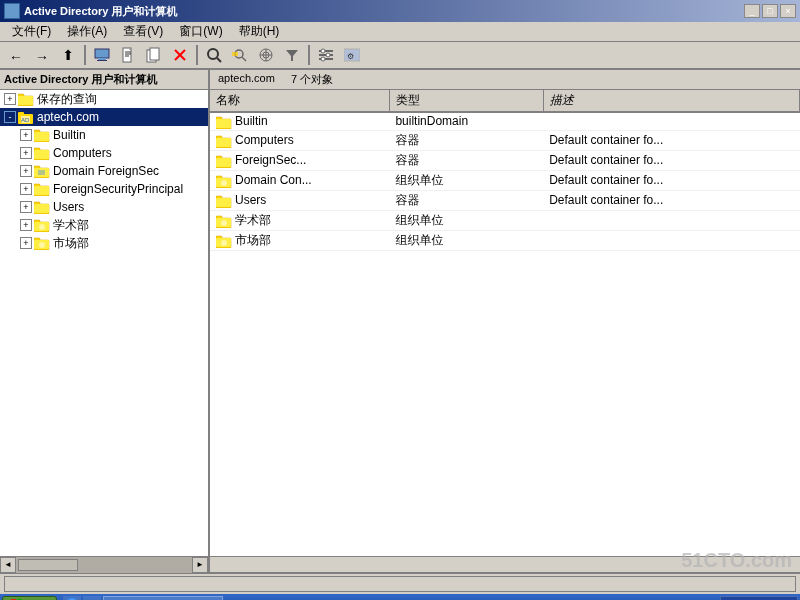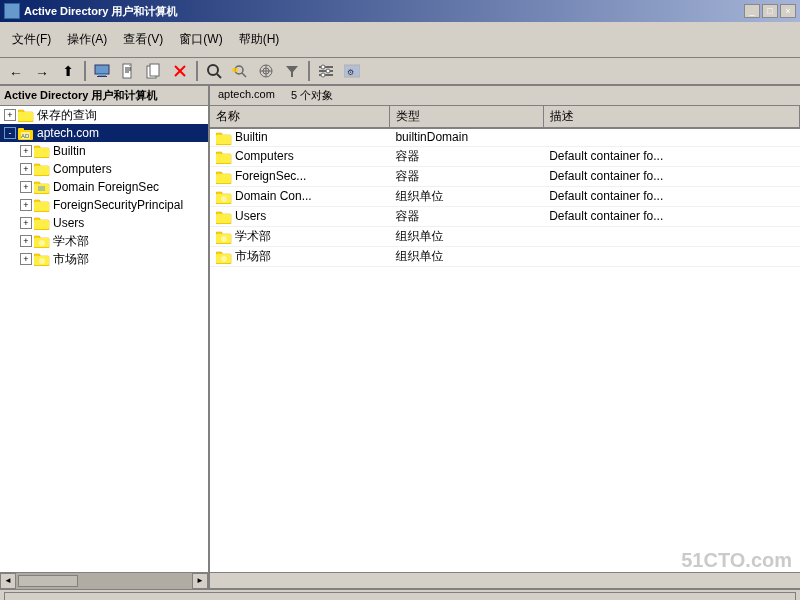--- a/index.html
+++ b/index.html
@@ -50,21 +50,21 @@
       font-size: 9px;
       display: flex;
       align-items: center;
       justify-content: center;
       cursor: pointer;
     }
 
     
     .menu-bar {
       background: #d4d0c8;
-      height: 36px;
+      height: 20px;
       display: flex;
       align-items: center;
       padding: 0 4px;
       border-bottom: 1px solid #808080;
     }
     .menu-item {
       padding: 2px 8px;
       font-size: 12px;
       cursor: pointer;
     }
@@ -500,29 +500,29 @@
         <rect x="0" y="4" width="15" height="9" rx="1" fill="#ffee44"></rect>
         <circle cx="8" cy="9" r="3" fill="white" opacity="0.5"></circle>
       </svg>
       <span class="tree-label">市场部</span>
     </div>
   </div>
 
   <div class="right-panel">
     <div class="right-header">
       <span>aptech.com</span>
-      <span>5 个对象</span>
+      <span>7 个对象</span>
     </div>
     <div class="list-view">
       <table class="list-table">
         <thead>
           <tr>
             <th style="width:140px;">名称</th>
             <th style="width:120px;">类型</th>
-            <th style="width:200px;">描述</th>
+            <th style="width:200px;font-style:italic;">描述</th>
           </tr>
         </thead>
         <tbody id="table-body">
         <tr>
               <td><svg width="16" height="14" viewBox="0 0 16 14" style="margin-right:3px;vertical-align:middle;display:inline-block;">
         <rect x="0" y="4" width="15" height="10" rx="1" fill="#ffd700" stroke="#cc9900" stroke-width="0.5"></rect>
         <rect x="0" y="2" width="6" height="4" rx="1" fill="#ffd700" stroke="#cc9900" stroke-width="0.5"></rect>
         <rect x="0" y="4" width="15" height="9" rx="1" fill="#ffee44"></rect>
        </svg>Builtin</td>
               <td>builtinDomain</td>

